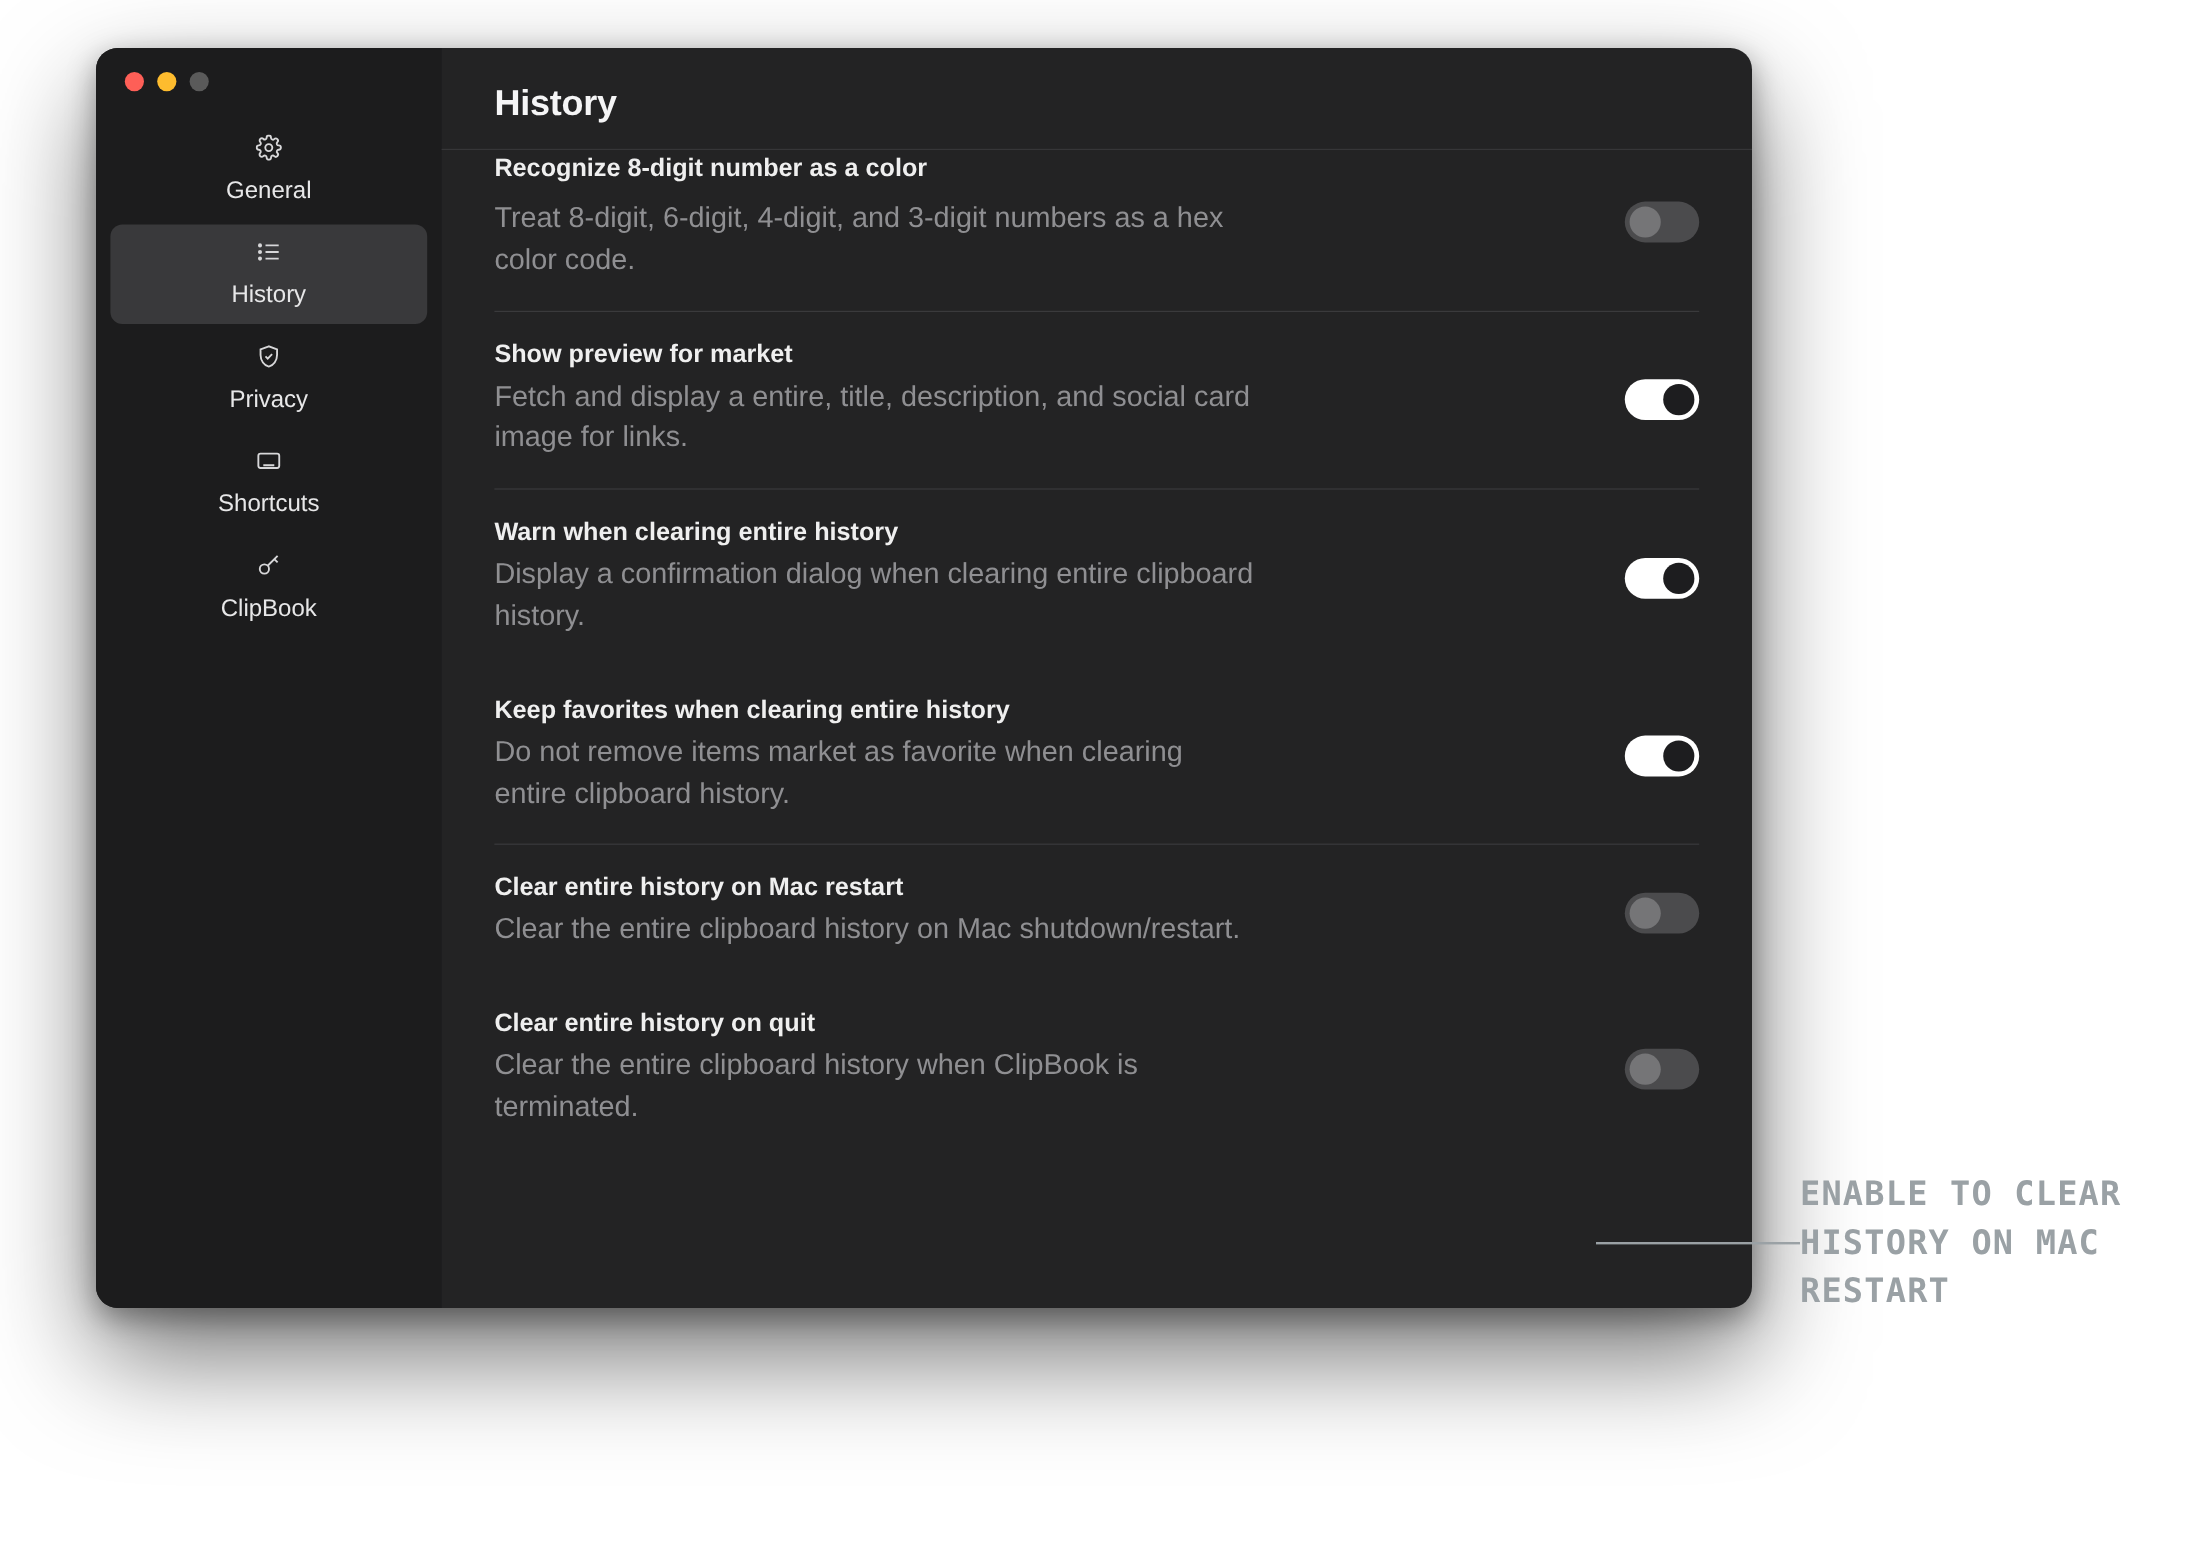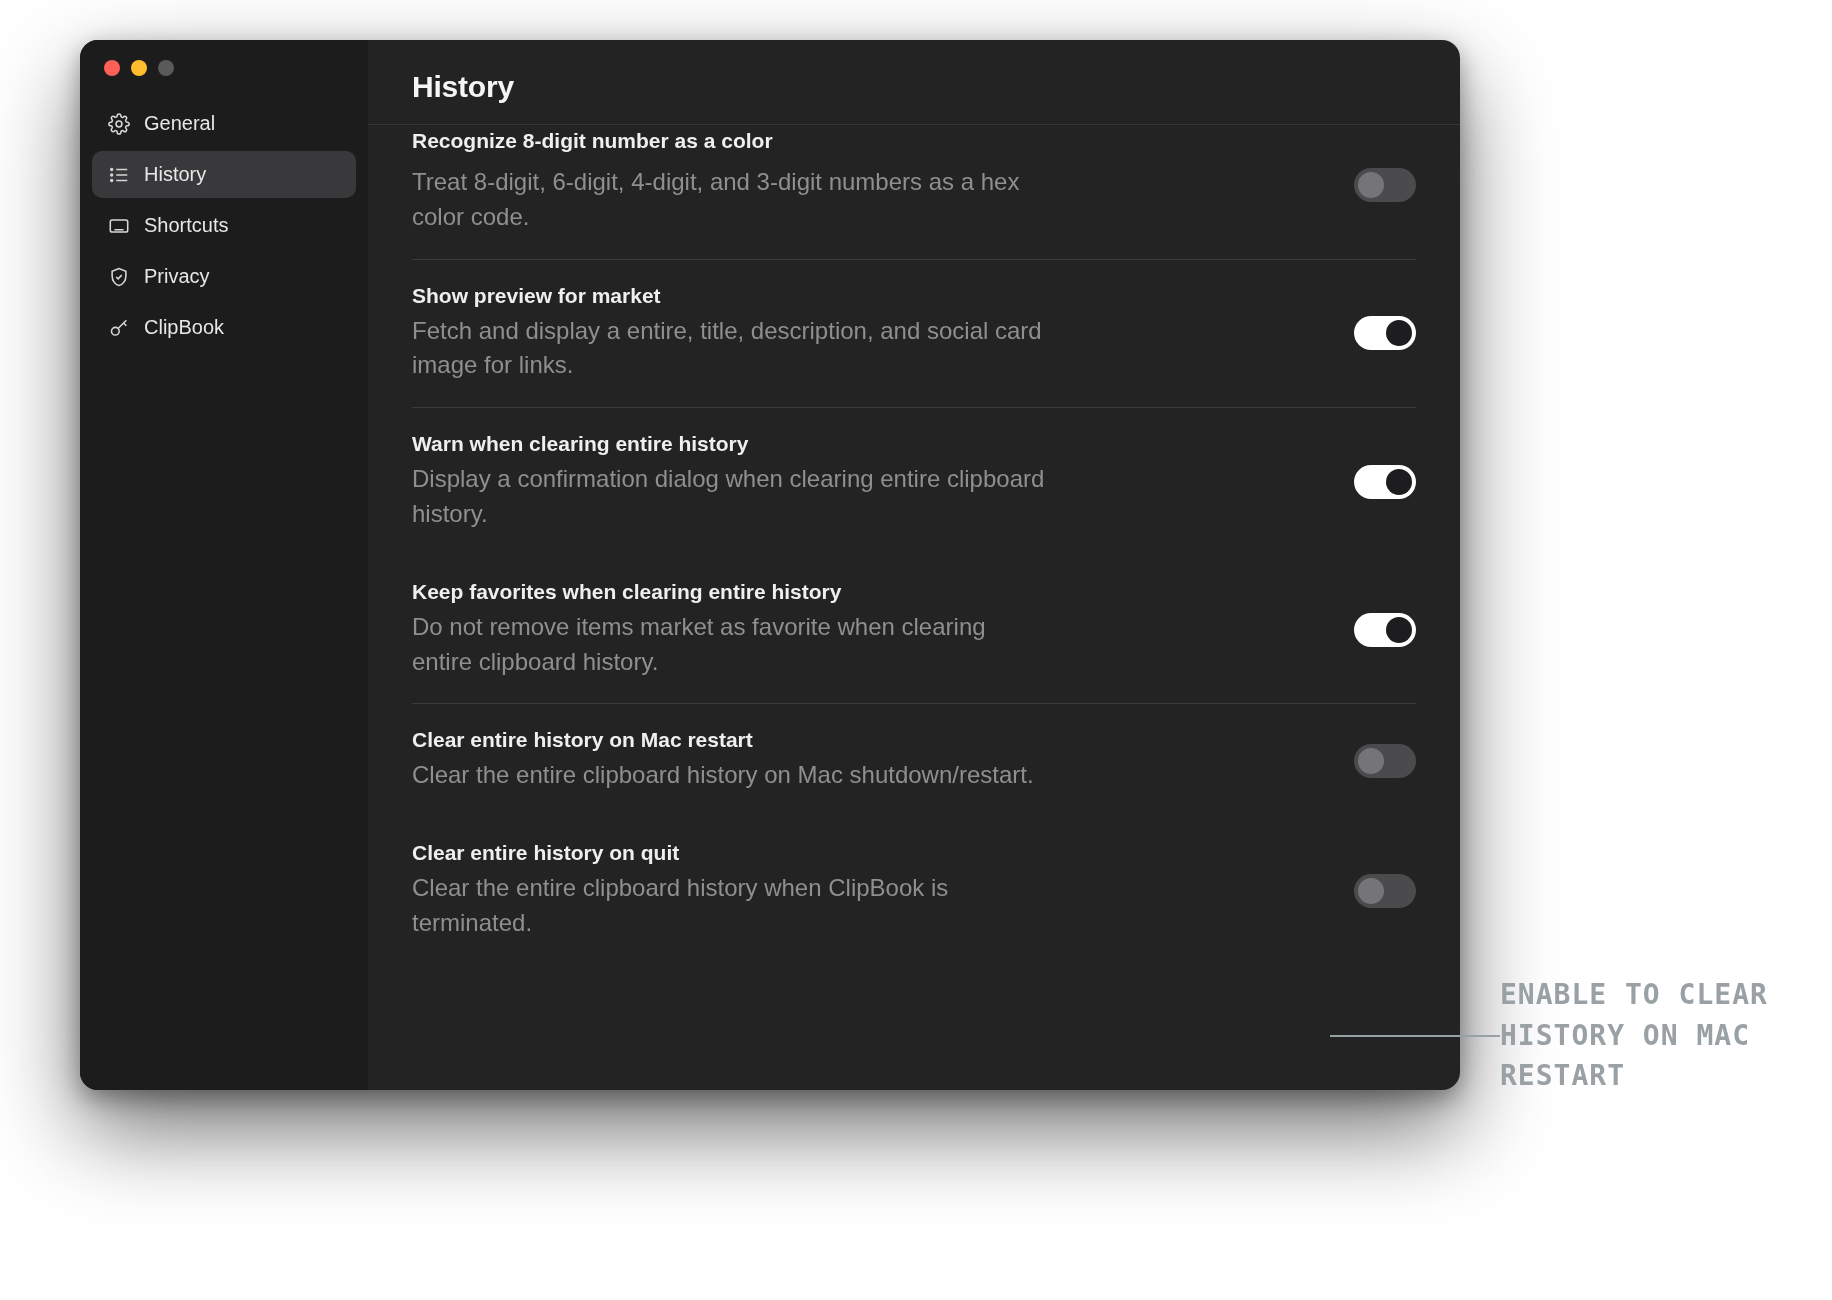--- a/index.html
+++ b/index.html
@@ -65,20 +65,21 @@
     .nav-item {
       display: flex;
       align-items: center;
       gap: 14px;
       padding: 12px 16px;
       margin-bottom: 4px;
       border-radius: 10px;
       color: #e7e7e8;
       font-size: 20px;
       cursor: pointer;
+      flex-direction: column;
     }
     .nav-item.active {
       background: #39393b;
     }
     .nav-item .icon {
       width: 22px;
       height: 22px;
       display: flex;
       align-items: center;
       justify-content: center;
@@ -240,20 +241,30 @@
             <svg viewBox="0 0 24 24">
                 <line x1="9" y1="6" x2="21" y2="6"></line>
                 <line x1="9" y1="12" x2="21" y2="12"></line>
                 <line x1="9" y1="18" x2="21" y2="18"></line>
                 <circle cx="4" cy="6" r="1"></circle>
                 <circle cx="4" cy="12" r="1"></circle>
                 <circle cx="4" cy="18" r="1"></circle>
               </svg>
           </span>
           <span>History</span>
+        </div>
+
+        <div class="nav-item">
+          <span class="icon">
+            <svg viewBox="0 0 24 24">
+                <path d="M12 2.8 4.5 5.7v5.1c0 5 3.2 9.6 7.5 10.5 4.3-.9 7.5-5.5 7.5-10.5V5.7L12 2.8z"></path>
+                <path d="M9 12l2 2 4-4"></path>
+              </svg>
+          </span>
+          <span>Privacy</span>
         </div>
 
         <div class="nav-item">
           <span class="icon">
             <svg viewBox="0 0 24 24">
                 <rect x="2.5" y="5.5" width="19" height="13" rx="2"></rect>
                 <line x1="7" y1="16" x2="17" y2="16"></line>
                 <line x1="6" y1="9" x2="6" y2="9"></line>
                 <line x1="10" y1="9" x2="10" y2="9"></line>
                 <line x1="14" y1="9" x2="14" y2="9"></line>
@@ -263,30 +274,20 @@
                 <line x1="14" y1="12.5" x2="14" y2="12.5"></line>
                 <line x1="18" y1="12.5" x2="18" y2="12.5"></line>
               </svg>
           </span>
           <span>Shortcuts</span>
         </div>
 
         <div class="nav-item">
           <span class="icon">
             <svg viewBox="0 0 24 24">
-                <path d="M12 2.8 4.5 5.7v5.1c0 5 3.2 9.6 7.5 10.5 4.3-.9 7.5-5.5 7.5-10.5V5.7L12 2.8z"></path>
-                <path d="M9 12l2 2 4-4"></path>
-              </svg>
-          </span>
-          <span>Privacy</span>
-        </div>
-
-        <div class="nav-item">
-          <span class="icon">
-            <svg viewBox="0 0 24 24">
                 <circle cx="8" cy="15.5" r="4.2"></circle>
                 <path d="M11 12.5 20 3.5"></path>
                 <path d="M17 6.5l3 3"></path>
               </svg>
           </span>
           <span>ClipBook</span>
         </div>
 
       </nav>
     </aside>

